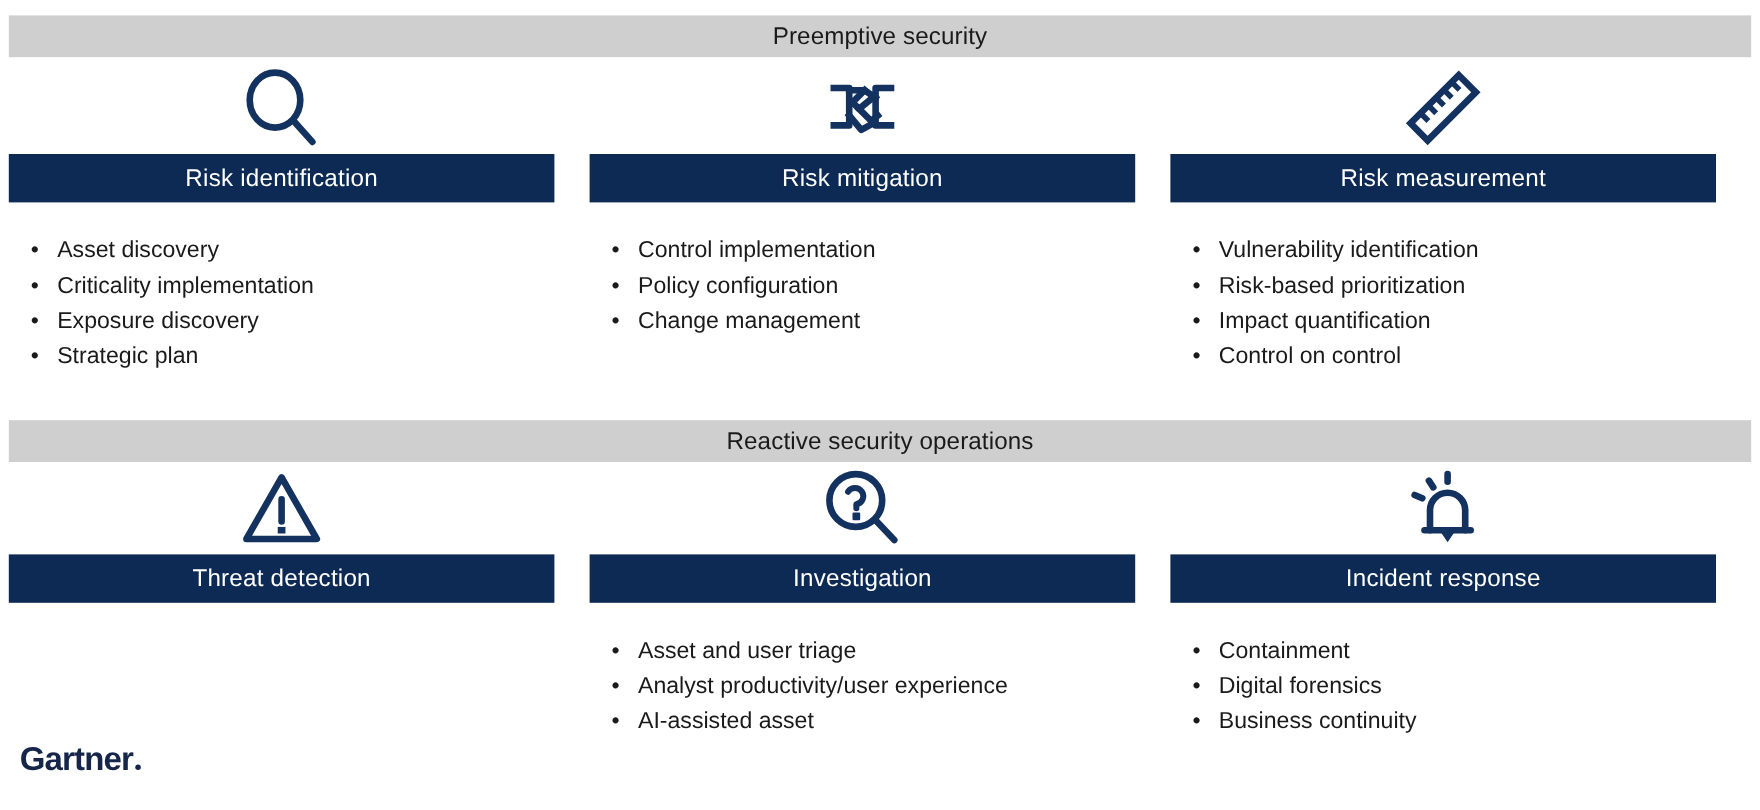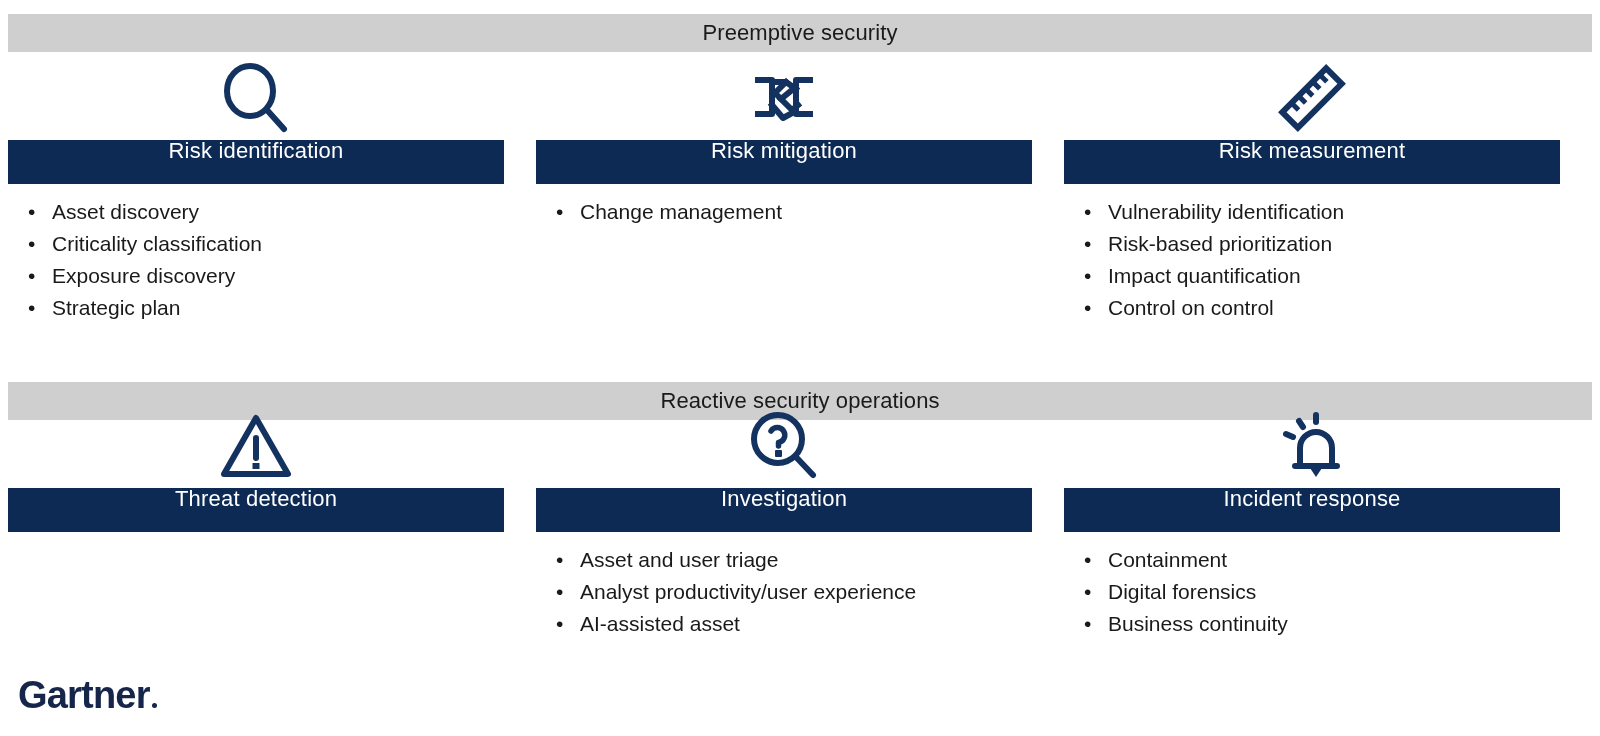--- a/index.html
+++ b/index.html
@@ -42,21 +42,21 @@
 
   
   .row {
     position: absolute;
     left: 8px;
     width: 1584px;
     display: flex;
     gap: 32px;
   }
   #row-preemptive { top: 56px; }
-  #row-reactive   { top: 404px; }
+  #row-reactive   { top: 420px; }
 
   .col {
     width: 496px;
     flex: 0 0 496px;
   }
 
   
   .icon-wrap {
     height: 84px;
     display: flex;
@@ -65,34 +65,34 @@
   }
   .icon-wrap svg {
     display: block;
   }
 
   
   .title-bar {
     height: 44px;
     background: #0d2a54;
     display: flex;
-    align-items: flex-start;
+    align-items: center;
     justify-content: center;
   }
   .title-bar-label {
     font-size: 22px;
     color: #ffffff;
     line-height: 1;
     letter-spacing: 0.2px;
   }
 
   
   .bullets {
     list-style: none;
-    margin-top: 12px;
+    margin-top: 28px;
     padding-left: 14px;
   }
   .bullets li {
     position: relative;
     padding-left: 30px;
     font-size: 21px;
     line-height: 32px;
     color: #1a1a1a;
     white-space: nowrap;
   }
@@ -107,21 +107,21 @@
   }
 
   
   .logo {
     position: absolute;
     left: 18px;
     top: 676px;
   }
   .logo-text {
     font-family: "Liberation Sans", sans-serif;
-    font-size: 38px;
+    font-size: 30px;
     font-weight: bold;
     color: #16264a;
     letter-spacing: -0.8px;
     line-height: 1;
     text-align: center;
   }
   .logo-dot {
     display: inline-block;
     width: 5px;
     height: 5px;
@@ -149,21 +149,21 @@
             <ellipse cx="36" cy="35" rx="23" ry="25"></ellipse>
             <line x1="53" y1="54" x2="70" y2="73"></line>
           </g>
         </svg>
       </div>
       <div class="title-bar">
         <span class="title-bar-label">Risk identification</span>
       </div>
       <ul class="bullets">
         <li>Asset discovery</li>
-        <li>Criticality classification</li>
+        <li>Criticality implementation</li>
         <li>Exposure discovery</li>
         <li>Strategic plan</li>
       </ul>
     </div>
 
     <div class="col">
       <div class="icon-wrap">
         <svg width="84" height="84" viewBox="0 0 84 84" aria-hidden="true">
           <g fill="none" stroke="#14325f" stroke-width="6" stroke-linejoin="round" stroke-linecap="square">
             <path d="M16 24 L30 24 L30 58 L16 58"></path>
@@ -172,20 +172,22 @@
             <path d="M44 26 L33 37 L39 43 L50 34"></path>
             <path d="M39 43 L50 54 L56 49"></path>
             <path d="M30 49 L41 62 L52 56"></path>
           </g>
         </svg>
       </div>
       <div class="title-bar">
         <span class="title-bar-label">Risk mitigation</span>
       </div>
       <ul class="bullets">
+        <li>Control implementation</li>
+        <li>Policy configuration</li>
         <li>Change management</li>
       </ul>
     </div>
 
     <div class="col">
       <div class="icon-wrap">
         <svg width="84" height="84" viewBox="0 0 84 84" aria-hidden="true">
           <g transform="rotate(-45 42 42)">
             <rect x="11" y="31" width="62" height="22" fill="none" stroke="#14325f" stroke-width="6"></rect>
             <g stroke="#14325f" stroke-width="5" stroke-linecap="butt">

